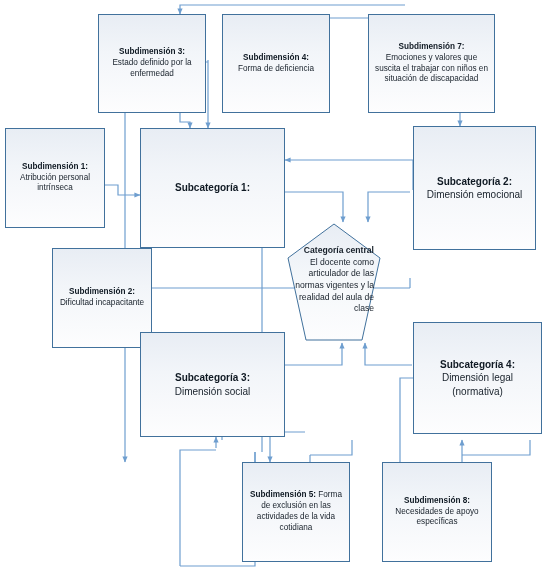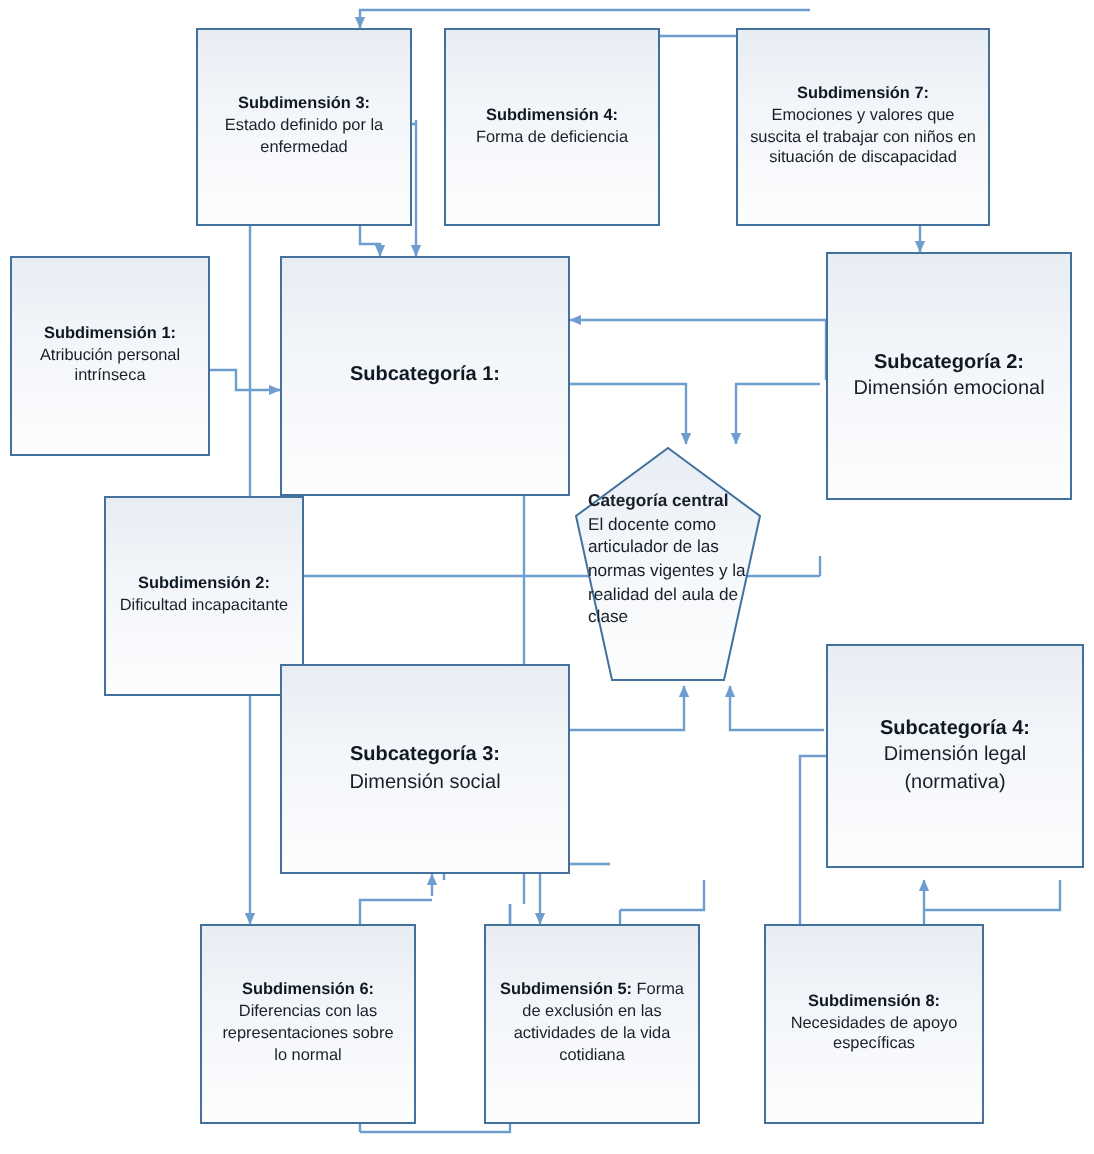--- a/index.html
+++ b/index.html
@@ -56,21 +56,21 @@
   }
   .sc {
     font-size: 10px;
   }
   .penta {
     position: absolute;
     z-index: 3;
     display: flex;
     align-items: center;
     justify-content: center;
-    text-align: left;
+    text-align: right;
   }
   .penta svg {
     position: absolute;
     left: 0;
     top: 0;
   }
   .penta .plabel {
     position: relative;
     z-index: 2;
     font-size: 8.6px;
@@ -218,26 +218,20 @@
         </linearGradient>
       </defs>
       <polygon points="48,2 94,36 76,118 20,118 2,36" fill="url(#pg)" stroke="#41719C" stroke-width="1"></polygon>
     </svg>
     <div class="plabel">
       <span class="ttl">Categoría central</span><br>
       <span class="sub">El docente como articulador de las normas vigentes y la realidad del aula de clase</span>
     </div>
   </div>
 
-  <div class="node sd" style="left:100px; top:462px; width:108px; height:100px;">
-    <span class="txt">
-      <span class="ttl">Subdimensión 6:</span><br>
-      <span class="sub">Diferencias con las representaciones sobre lo normal</span>
-    </span>
-  </div>
 
   <div class="node sd" style="left:222px; top:462px; width:108px; height:100px;margin-left:20px;">
     <span class="txt">
       <span class="ttl">Subdimensión 5:</span>
       <span class="sub">Forma de exclusión en las actividades de la vida cotidiana</span>
     </span>
   </div>
 
   <div class="node sd" style="left:382px; top:462px; width:110px; height:100px;">
     <span class="txt">

